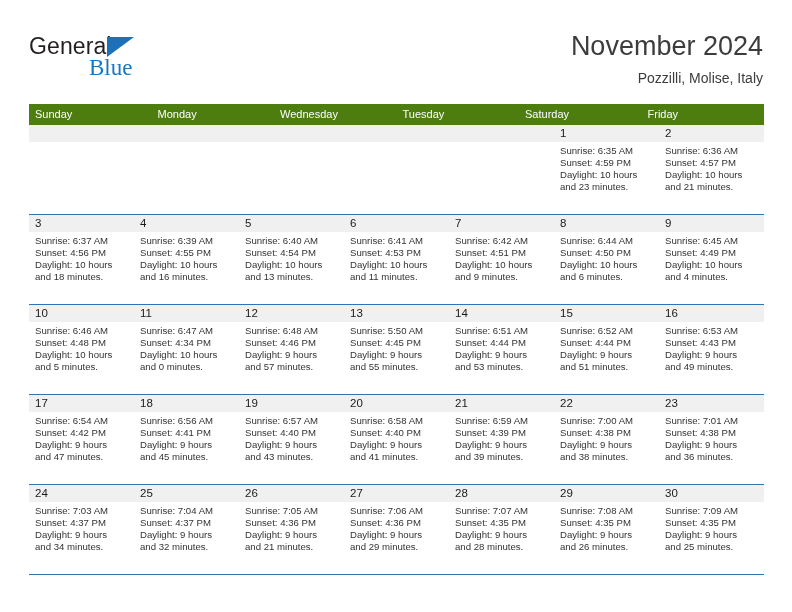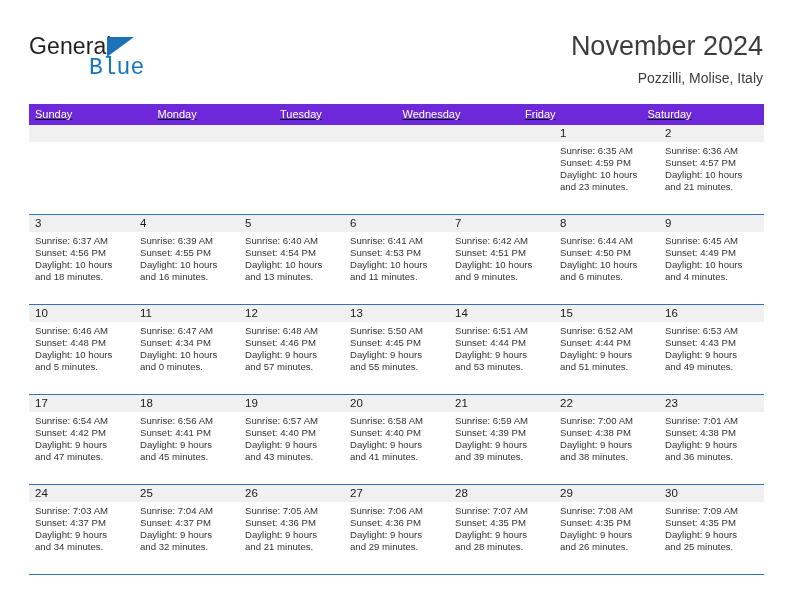--- a/index.html
+++ b/index.html
@@ -43,21 +43,21 @@
     letter-spacing: 0.1px;
     color: #231f20;
     font-family: "Liberation Sans", sans-serif;
   }
   .logo-blue {
     position: absolute;
     left: 60px;
     top: 22px;
     font-size: 23px;
     color: #1577c4;
-    font-family: Liberation Mono, monospace;
+    font-family: Liberation Serif, serif;
   }
   .logo-triangle {
     position: absolute;
     left: 78px;
     top: 4px;
     width: 0;
     height: 0;
     border-top: 20px solid #1d71b8;
     border-right: 27px solid transparent;
   }
@@ -85,23 +85,22 @@
 
   
   .calendar {
     position: absolute;
     left: 29px;
     top: 104px;
     width: 735px;
   }
   .dow-row {
     display: flex;
-    background: #6d28d9;
+    background: #4d7c0f;
     height: 21px;
-    text-decoration: underline;
   }
   .dow {
     flex: 1 1 0;
     color: #ffffff;
     font-size: 11px;
     line-height: 21px;
     padding-left: 6px;
     box-sizing: border-box;
     white-space: nowrap;
   }
@@ -155,24 +154,24 @@
       <div class="cal-title">November 2024</div>
       <div class="cal-subtitle">Pozzilli, Molise, Italy</div>
     </div>
 
   </div>
 
   <div class="calendar">
     <div class="dow-row" id="dow-row">
         <div class="dow">Sunday</div>
         <div class="dow">Monday</div>
+        <div class="dow">Wednesday</div>
         <div class="dow">Tuesday</div>
-        <div class="dow">Wednesday</div>
+        <div class="dow">Saturday</div>
         <div class="dow">Friday</div>
-        <div class="dow">Saturday</div>
       </div>
     <div id="weeks">
         <div class="week">
           <div class="day-cell empty">
             <div class="day-band"></div>
           </div>
           <div class="day-cell empty">
             <div class="day-band"></div>
           </div>
           <div class="day-cell empty">

